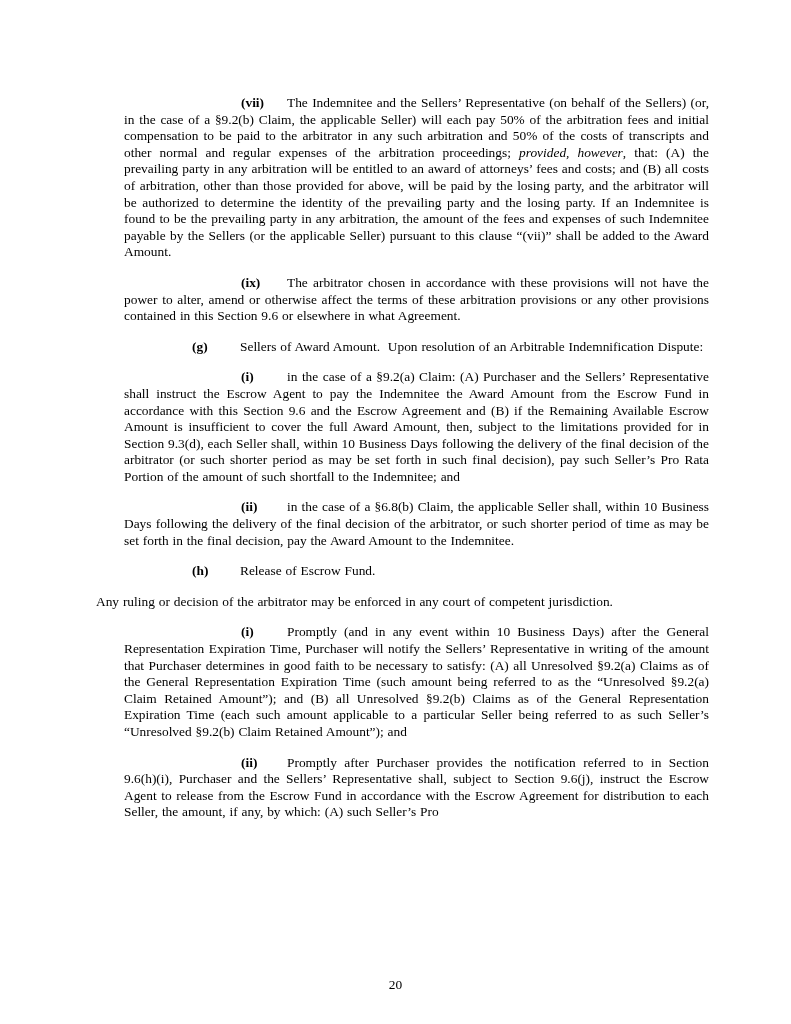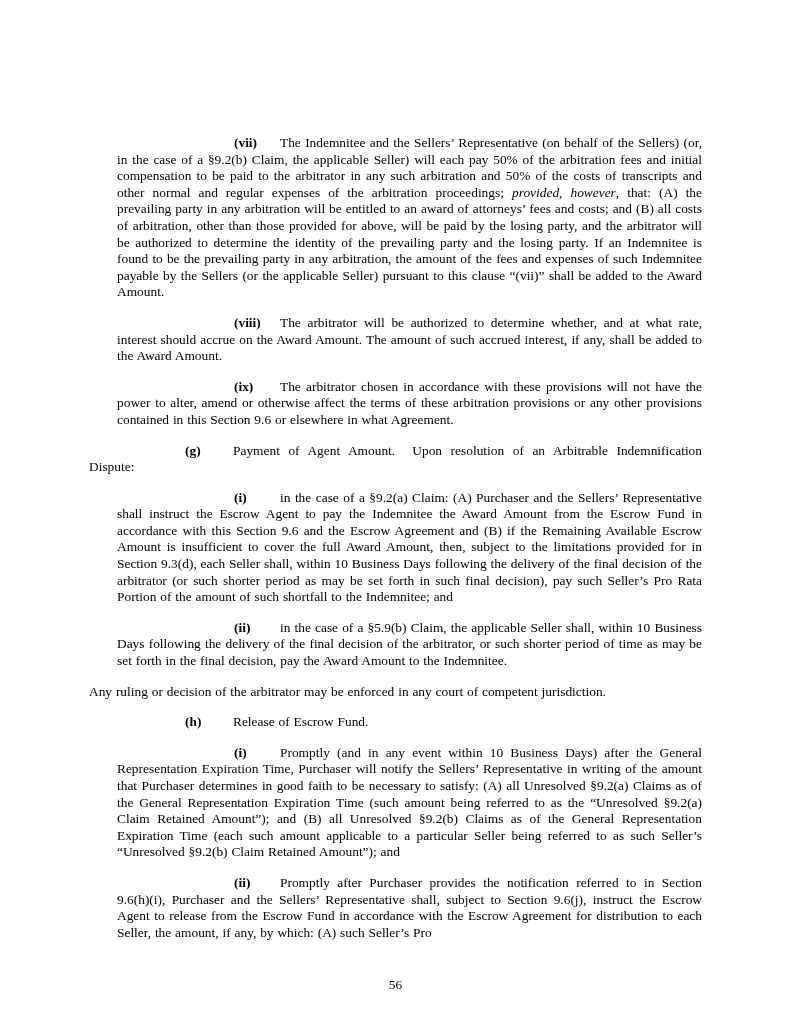--- a/index.html
+++ b/index.html
@@ -8,24 +8,23 @@
     width: 791px;
     height: 1024px;
     margin: 0 auto;
     background: #ffffff;
     font-family: "Liberation Serif", "DejaVu Serif", serif;
     color: #000000;
     overflow: hidden;
   }
   .content {
     position: absolute;
-    left: 89px;
+    left: 96px;
     top: 95px;
     width: 613px;
-    margin-top: 40px;
   }
   p.para {
     margin: 0 0 14px 0;
     text-align: justify;
     font-size: 13.4px;
     line-height: 16.6px;
     word-spacing: 0.5px;
   }
   p.p-sub  { margin-left: 28px; text-indent: 117px; }
   p.p-sec  { text-indent: 96px; }
@@ -47,24 +46,23 @@
     text-align: center;
     font-size: 13.4px;
   }
 </style>
 </head>
 <body>
 
 <div class="page">
   <div class="content">
     <p class="para p-sub"><span class="st-label">(vii)</span><span class="">The Indemnitee and the Sellers’ Representative (on behalf of the Sellers) (or, in the case of a §9.2(b) Claim, the applicable Seller) will each pay 50% of the arbitration fees and initial compensation to be paid to the arbitrator in any such arbitration and 50% of the costs of transcripts and other normal and regular expenses of the arbitration proceedings; </span><span class="st-i">provided, however</span><span class="">, that: (A) the prevailing party in any arbitration will be entitled to an award of attorneys’ fees and costs; and (B) all costs of arbitration, other than those provided for above, will be paid by the losing party, and the arbitrator will be authorized to determine the identity of the prevailing party and the losing party. If an Indemnitee is found to be the prevailing party in any arbitration, the amount of the fees and expenses of such Indemnitee payable by the Sellers (or the applicable Seller) pursuant to this clause “(vii)” shall be added to the Award Amount.</span></p>
-    <p class="para p-sub"><span class="st-label">(viii)</span><span class="">The arbitrator will be authorized to determine whether, and at what rate, interest should accrue on the Award Amount. The amount of such accrued interest, if any, shall be added to the Award Amount.</span></p>
     <p class="para p-sub"><span class="st-label">(ix)</span><span class="">The arbitrator chosen in accordance with these provisions will not have the power to alter, amend or otherwise affect the terms of these arbitration provisions or any other provisions contained in this </span><span class="st-u">Section 9.6</span><span class=""> or elsewhere in what Agreement.</span></p>
-    <p class="para p-sec"><span class="st-label">(g)</span><span class="st-u">Payment of Agent Amount</span><span class="">.&nbsp; Upon resolution of an Arbitrable Indemnification Dispute:</span></p>
+    <p class="para p-sec"><span class="st-label">(g)</span><span class="st-u">Sellers of Award Amount</span><span class="">.&nbsp; Upon resolution of an Arbitrable Indemnification Dispute:</span></p>
     <p class="para p-sub"><span class="st-label">(i)</span><span class="">in the case of a §9.2(a) Claim: (A) Purchaser and the Sellers’ Representative shall instruct the Escrow Agent to pay the Indemnitee the Award Amount from the Escrow Fund in accordance with this </span><span class="st-u">Section 9.6</span><span class=""> and the Escrow Agreement and (B) if the Remaining Available Escrow Amount is insufficient to cover the full Award Amount, then, subject to the limitations provided for in </span><span class="st-u">Section 9.3(d)</span><span class="">, each Seller shall, within 10 Business Days following the delivery of the final decision of the arbitrator (or such shorter period as may be set forth in such final decision), pay such Seller’s Pro Rata Portion of the amount of such shortfall to the Indemnitee; and</span></p>
-    <p class="para p-sub"><span class="st-label">(ii)</span><span class="">in the case of a §5.9(b) Claim, the applicable Seller shall, within 10 Business Days following the delivery of the final decision of the arbitrator, or such shorter period of time as may be set forth in the final decision, pay the Award Amount to the Indemnitee.</span></p>
+    <p class="para p-sub"><span class="st-label">(ii)</span><span class="">in the case of a §6.8(b) Claim, the applicable Seller shall, within 10 Business Days following the delivery of the final decision of the arbitrator, or such shorter period of time as may be set forth in the final decision, pay the Award Amount to the Indemnitee.</span></p>
+    <p class="para p-sec"><span class="st-label">(h)</span><span class="st-u">Release of Escrow Fund</span><span class="">.</span></p>
     <p class="para p-flush"><span class="">Any ruling or decision of the arbitrator may be enforced in any court of competent jurisdiction.</span></p>
-    <p class="para p-sec"><span class="st-label">(h)</span><span class="st-u">Release of Escrow Fund</span><span class="">.</span></p>
     <p class="para p-sub"><span class="st-label">(i)</span><span class="">Promptly (and in any event within 10 Business Days) after the General Representation Expiration Time, Purchaser will notify the Sellers’ Representative in writing of the amount that Purchaser determines in good faith to be necessary to satisfy: (A) all Unresolved §9.2(a) Claims as of the General Representation Expiration Time (such amount being referred to as the “</span><span class="st-u">Unresolved §9.2(a) Claim Retained Amount</span><span class="">”); and (B) all Unresolved §9.2(b) Claims as of the General Representation Expiration Time (each such amount applicable to a particular Seller being referred to as such Seller’s “</span><span class="st-u">Unresolved §9.2(b) Claim Retained Amount</span><span class="">”); and</span></p>
     <p class="para p-sub"><span class="st-label">(ii)</span><span class="">Promptly after Purchaser provides the notification referred to in </span><span class="st-u">Section 9.6(h)(i)</span><span class="">, Purchaser and the Sellers’ Representative shall, subject to </span><span class="st-u">Section 9.6(j)</span><span class="">, instruct the Escrow Agent to release from the Escrow Fund in accordance with the Escrow Agreement for distribution to each Seller, the amount, if any, by which: (A) such Seller’s Pro</span></p>
   </div>
-  <div class="footer">56</div>
+  <div class="footer">20</div>
 </div>
 
 </body></html>

